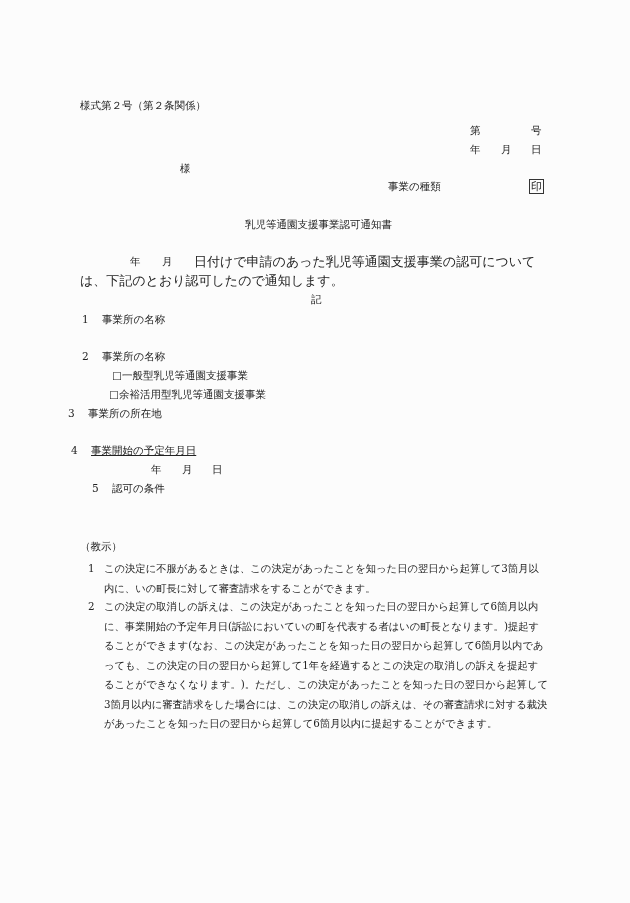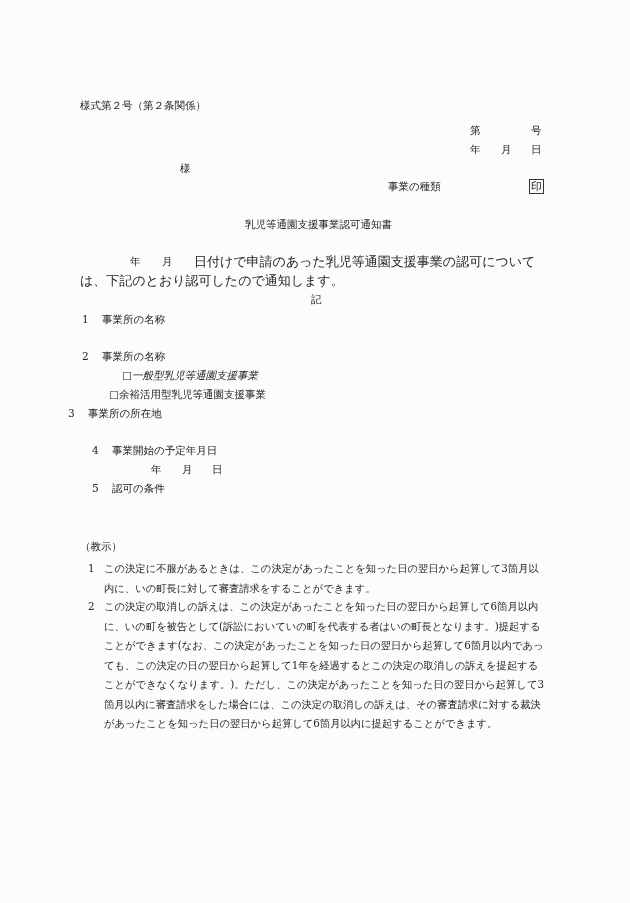--- a/index.html
+++ b/index.html
@@ -82,47 +82,47 @@
 
   <div class="abs" style="left:311px; top:294px;">記</div>
 
   <div class="abs" style="left:82px; top:314px;">
     <span class="list-num">1</span><span>事業所の名称</span>
   </div>
 
   <div class="abs" style="left:82px; top:351px;">
     <span class="list-num">2</span><span>事業所の名称</span>
   </div>
-  <div class="abs" style="left:122px; top:370px;font-style:italic;">
+  <div class="abs" style="left:112px; top:370px;">
     <span>□</span><span>一般型乳児等通園支援事業</span>
   </div>
   <div class="abs" style="left:109px; top:389px;">
     <span>□</span><span>余裕活用型乳児等通園支援事業</span>
   </div>
 
   <div class="abs" style="left:68px; top:408px;">
     <span class="list-num">3</span><span>事業所の所在地</span>
   </div>
 
-  <div class="abs" style="left:92px; top:445px;">
+  <div class="abs" style="left:71px; top:445px;text-decoration:underline;">
     <span class="list-num">4</span><span>事業開始の予定年月日</span>
   </div>
   <div class="abs" style="left:151px; top:464px;">年</div>
   <div class="abs" style="left:182px; top:464px;">月</div>
   <div class="abs" style="left:212px; top:464px;">日</div>
 
   <div class="abs" style="left:92px; top:483px;">
     <span class="list-num">5</span><span>認可の条件</span>
   </div>
 
   <div class="abs" style="left:80px; top:541px;">（教示）</div>
 
   <div class="note" style="top:559px;">
     <span class="num">1</span>
     <div class="body">この決定に不服があるときは、この決定があったことを知った日の翌日から起算して3箇月以内に、いの町長に対して審査請求をすることができます。</div>
   </div>
 
   <div class="note" style="top:597px;">
     <span class="num">2</span>
-    <div class="body">この決定の取消しの訴えは、この決定があったことを知った日の翌日から起算して6箇月以内に、いの町を被告として(訴訟においていの町を代表する者はいの町長となります。)提起することができます(なお、この決定があったことを知った日の翌日から起算して6箇月以内であっても、この決定の日の翌日から起算して1年を経過するとこの決定の取消しの訴えを提起することができなくなります。)。ただし、この決定があったことを知った日の翌日から起算して3箇月以内に審査請求をした場合には、この決定の取消しの訴えは、その審査請求に対する裁決があったことを知った日の翌日から起算して6箇月以内に提起することができます。</div>
+    <div class="body">この決定の取消しの訴えは、この決定があったことを知った日の翌日から起算して6箇月以内に、事業開始の予定年月日(訴訟においていの町を代表する者はいの町長となります。)提起することができます(なお、この決定があったことを知った日の翌日から起算して6箇月以内であっても、この決定の日の翌日から起算して1年を経過するとこの決定の取消しの訴えを提起することができなくなります。)。ただし、この決定があったことを知った日の翌日から起算して3箇月以内に審査請求をした場合には、この決定の取消しの訴えは、その審査請求に対する裁決があったことを知った日の翌日から起算して6箇月以内に提起することができます。</div>
   </div>
 
 </div>
 
 </body></html>

